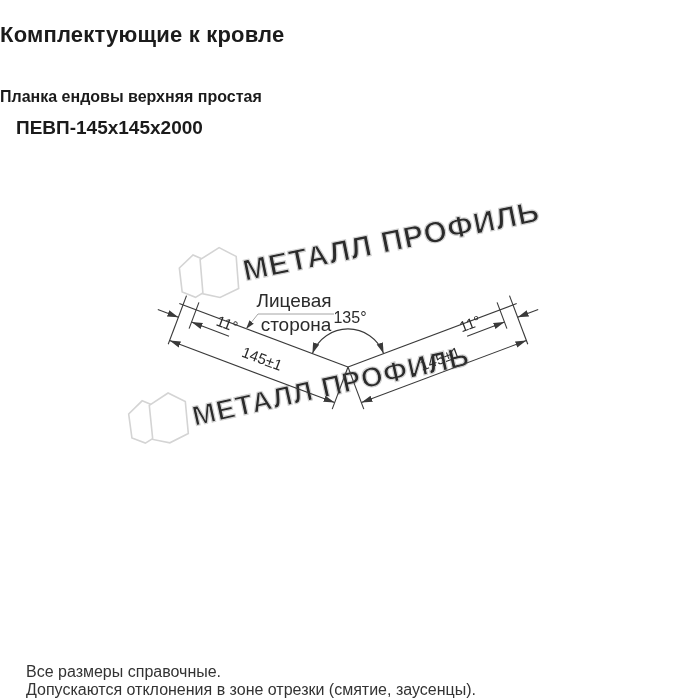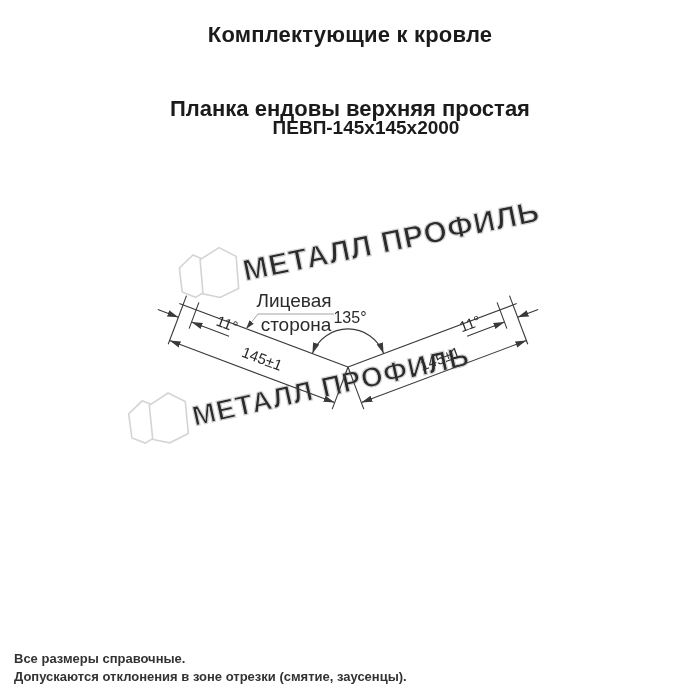--- a/index.html
+++ b/index.html
@@ -1,30 +1,30 @@
 <!DOCTYPE html>
 <html><head>
 <meta charset="utf-8">
 <style>
   html,body{margin:0;padding:0;background:#fff;}
   #page{
     position:relative;width:700px;height:700px;background:#ffffff;overflow:hidden;
     font-family:"Liberation Sans",sans-serif;
   }
-  .title-line{position:absolute;left:0;width:700px;text-align:center;color:#1b1b1b;font-weight:bold;margin:0;}
+  .title-line{position:absolute;left:0;width:700px;text-align:left;color:#1b1b1b;font-weight:bold;margin:0;}
   #main-title{top:22px;font-size:22px;letter-spacing:.2px;}
-  #product-name{top:96px;font-size:22px;}
+  #product-name{top:88px;font-size:16px;}
   #product-code{top:117px;font-size:19px;margin-left:16px;}
   #diagram-svg{position:absolute;left:0;top:0;width:700px;height:700px;}
   #diagram-svg text{font-family:"Liberation Sans",sans-serif;fill:#2b2b2b;}
   .dim-line{stroke:#3a3a3a;stroke-width:1.1;fill:none;}
   .leader{stroke:#9a9a9a;stroke-width:0.9;fill:none;}
   .wm-shape{fill:#ffffff;stroke:#d4d4d4;stroke-width:1.6;}
   .wm-text{fill:#ffffff;stroke:#d4d4d4;stroke-width:1.2;font-weight:bold;letter-spacing:1px;}
-  .footer-line{position:absolute;left:14px;color:#333;font-size:13px;margin:0;font-weight:bold;}
+  .footer-line{position:absolute;left:14px;color:#333;font-size:16px;margin:12px;}
   #footer-line1{top:651px;}
   #footer-line2{top:669px;}
 </style>
 </head>
 <body>
 
 <div id="page">
 
   <p id="main-title" class="title-line">Комплектующие к кровле</p>
   <p id="product-name" class="title-line">Планка ендовы верхняя простая</p>

